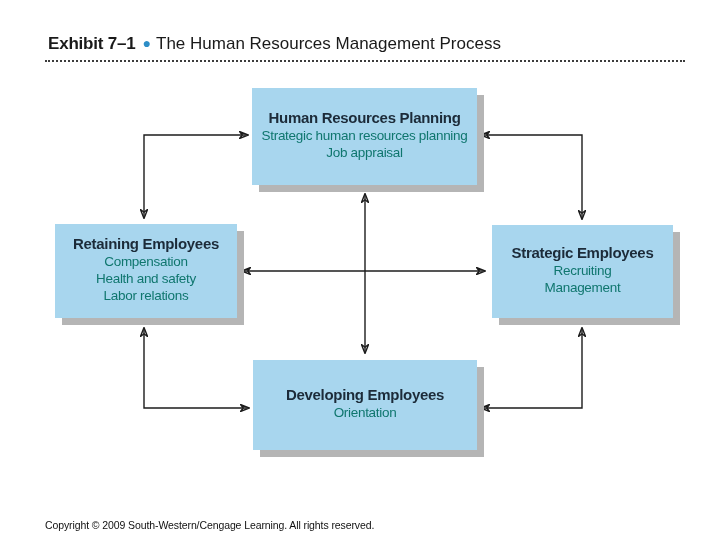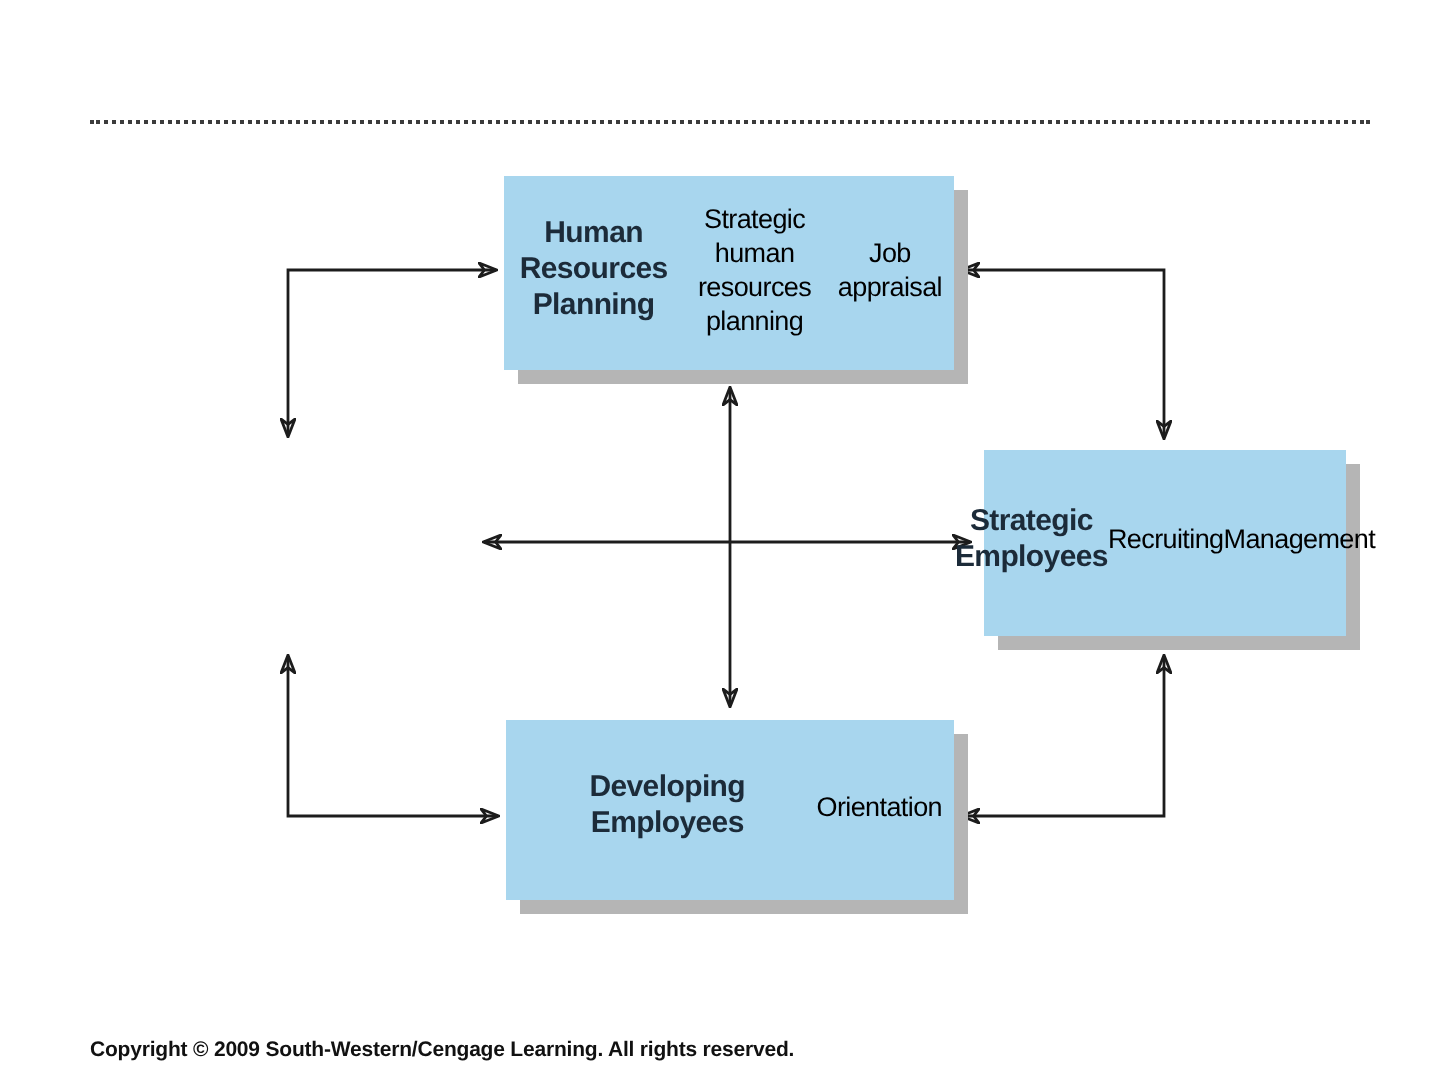--- a/index.html
+++ b/index.html
@@ -37,35 +37,36 @@
     height: 15px;
     border-bottom: 2px dotted #3c3c3c;
   }
 
   
   .box {
     position: absolute;
     background: #a8d6ee;
     box-shadow: 7px 7px 0 #b5b5b5;
     display: flex;
+    flex-direction: column;
     align-items: center;
     justify-content: center;
     text-align: center;
     letter-spacing: -0.3px;
     padding: 4px 6px 8px 6px;
   }
   .box-title {
     font-weight: bold;
     font-size: 15px;
     color: #1c2b39;
     line-height: 18px;
   }
   .box-line {
     font-size: 13.5px;
-    color: #000000;
+    color: #0f766e;
     line-height: 17px;
   }
   .box-top    { left: 252px; top:  88px; width: 225px; height: 97px; }
   .box-left   { left:  55px; top: 224px; width: 182px; height: 94px; }
   .box-right  { left: 492px; top: 225px; width: 181px; height: 93px; }
   .box-bottom { left: 253px; top: 360px; width: 224px; height: 90px; }
 
   
   .arrows {
     position: absolute;
@@ -79,40 +80,43 @@
     stroke: #1c1c1c;
     stroke-width: 1.4;
   }
 
   
   .footer-left {
     position: absolute;
     left: 45px;
     top: 519px;
     font-size: 10.5px;
-    font-weight: bold;
+    font-weight: normal;
     color: #111111;
     letter-spacing: -0.1px;
     text-align: center;
   }
   .footer-right {
     position: absolute;
     right: 42px;
     top: 519px;
     font-size: 10.5px;
     font-weight: bold;
     color: #111111;
     margin-top: 40px;
   }
 </style>
 </head>
 <body>
 
 <div class="slide">
 
+  <div class="title">
+    <span class="t-bold">Exhibit 7–1</span><span class="t-bullet">●</span><span class="t-rest">The Human Resources Management Process</span>
+  </div>
   <div class="dotted-rule"></div>
 
   <svg class="arrows" viewBox="0 0 728 546" xmlns="http://www.w3.org/2000/svg" aria-hidden="true">
     <defs>
       <marker id="ah" viewBox="0 0 10 8" refX="9" refY="4" markerWidth="10" markerHeight="8" markerUnits="userSpaceOnUse" orient="auto-start-reverse">
         <path d="M0.5,0.5 L9.5,4 L0.5,7.5 L3.2,4 Z" fill="#1c1c1c" stroke="none"></path>
       </marker>
     </defs>
     <path d="M365 194 L365 353" marker-start="url(#ah)" marker-end="url(#ah)"></path>
     <path d="M242 271 L485 271" marker-start="url(#ah)" marker-end="url(#ah)"></path>
@@ -121,20 +125,26 @@
     <path d="M144 328 L144 408 L249 408" marker-start="url(#ah)" marker-end="url(#ah)"></path>
     <path d="M582 328 L582 408 L481 408" marker-start="url(#ah)" marker-end="url(#ah)"></path>
   </svg>
 
   <div class="box box-top">
     <div class="box-title">Human Resources Planning</div>
     <div class="box-line">Strategic human resources planning</div>
     <div class="box-line">Job appraisal</div>
   </div>
 
+  <div class="box box-left">
+    <div class="box-title">Retaining Employees</div>
+    <div class="box-line">Compensation</div>
+    <div class="box-line">Health and safety</div>
+    <div class="box-line">Labor relations</div>
+  </div>
 
   <div class="box box-right">
     <div class="box-title">Strategic Employees</div>
     <div class="box-line">Recruiting</div>
     <div class="box-line">Management</div>
   </div>
 
   <div class="box box-bottom">
     <div class="box-title">Developing Employees</div>
     <div class="box-line">Orientation</div>

